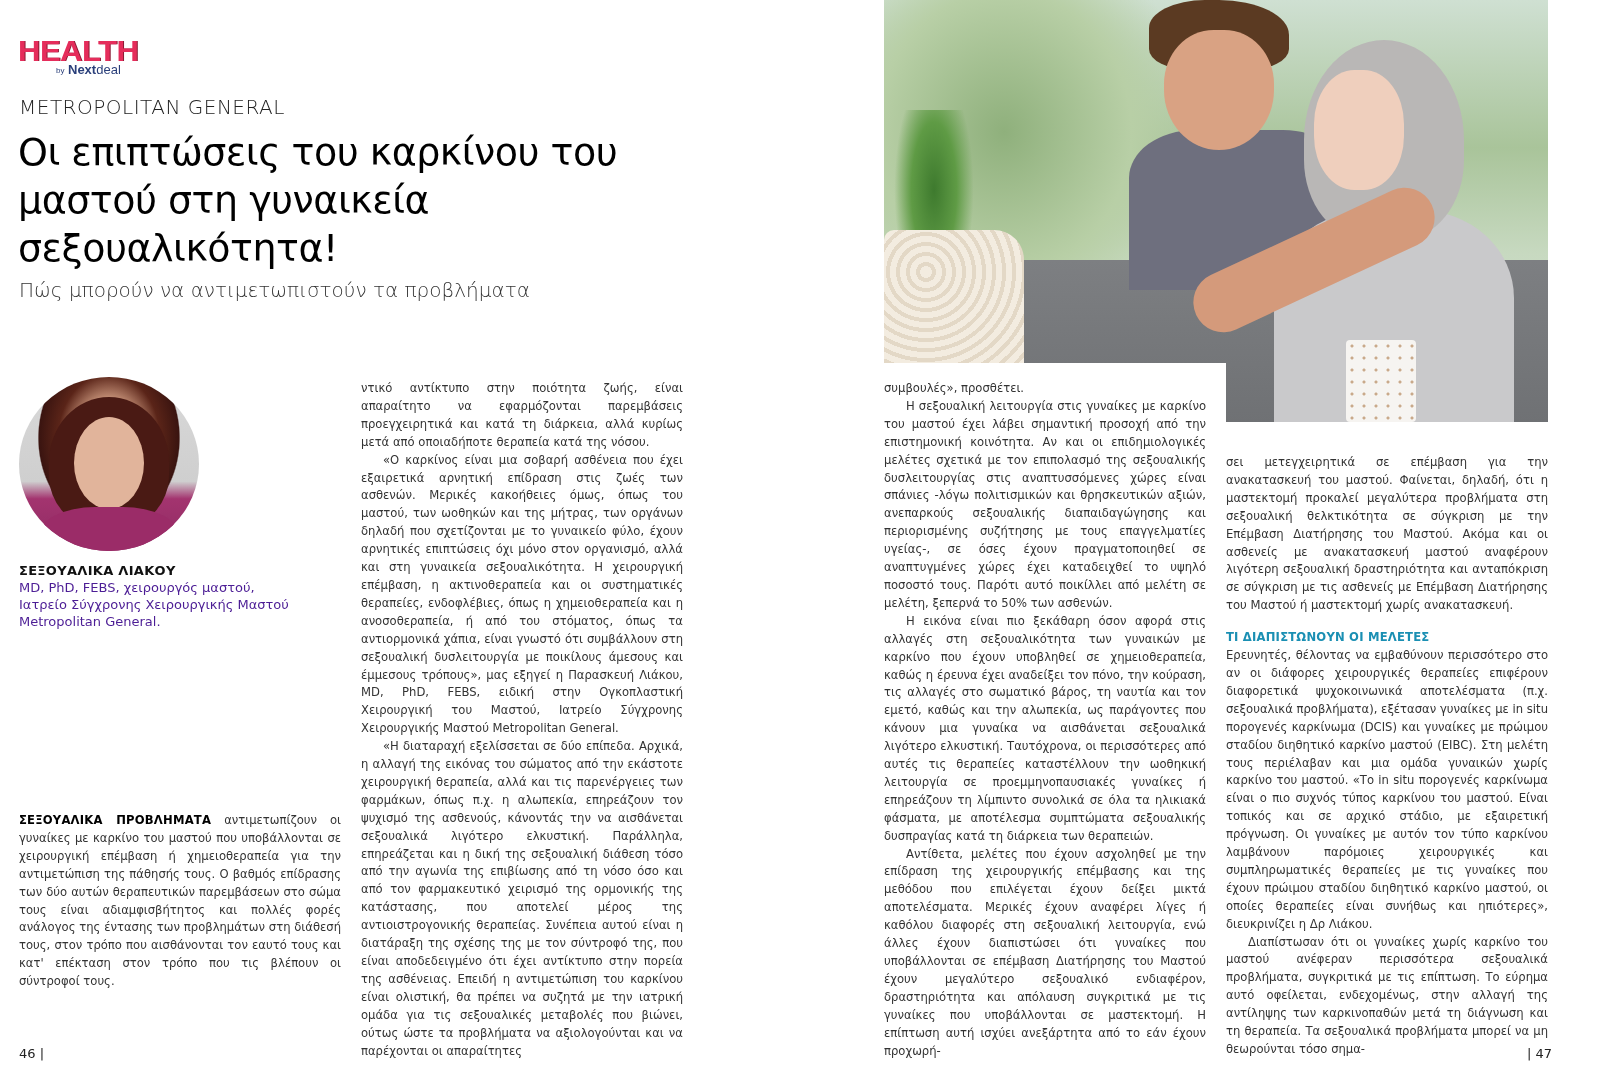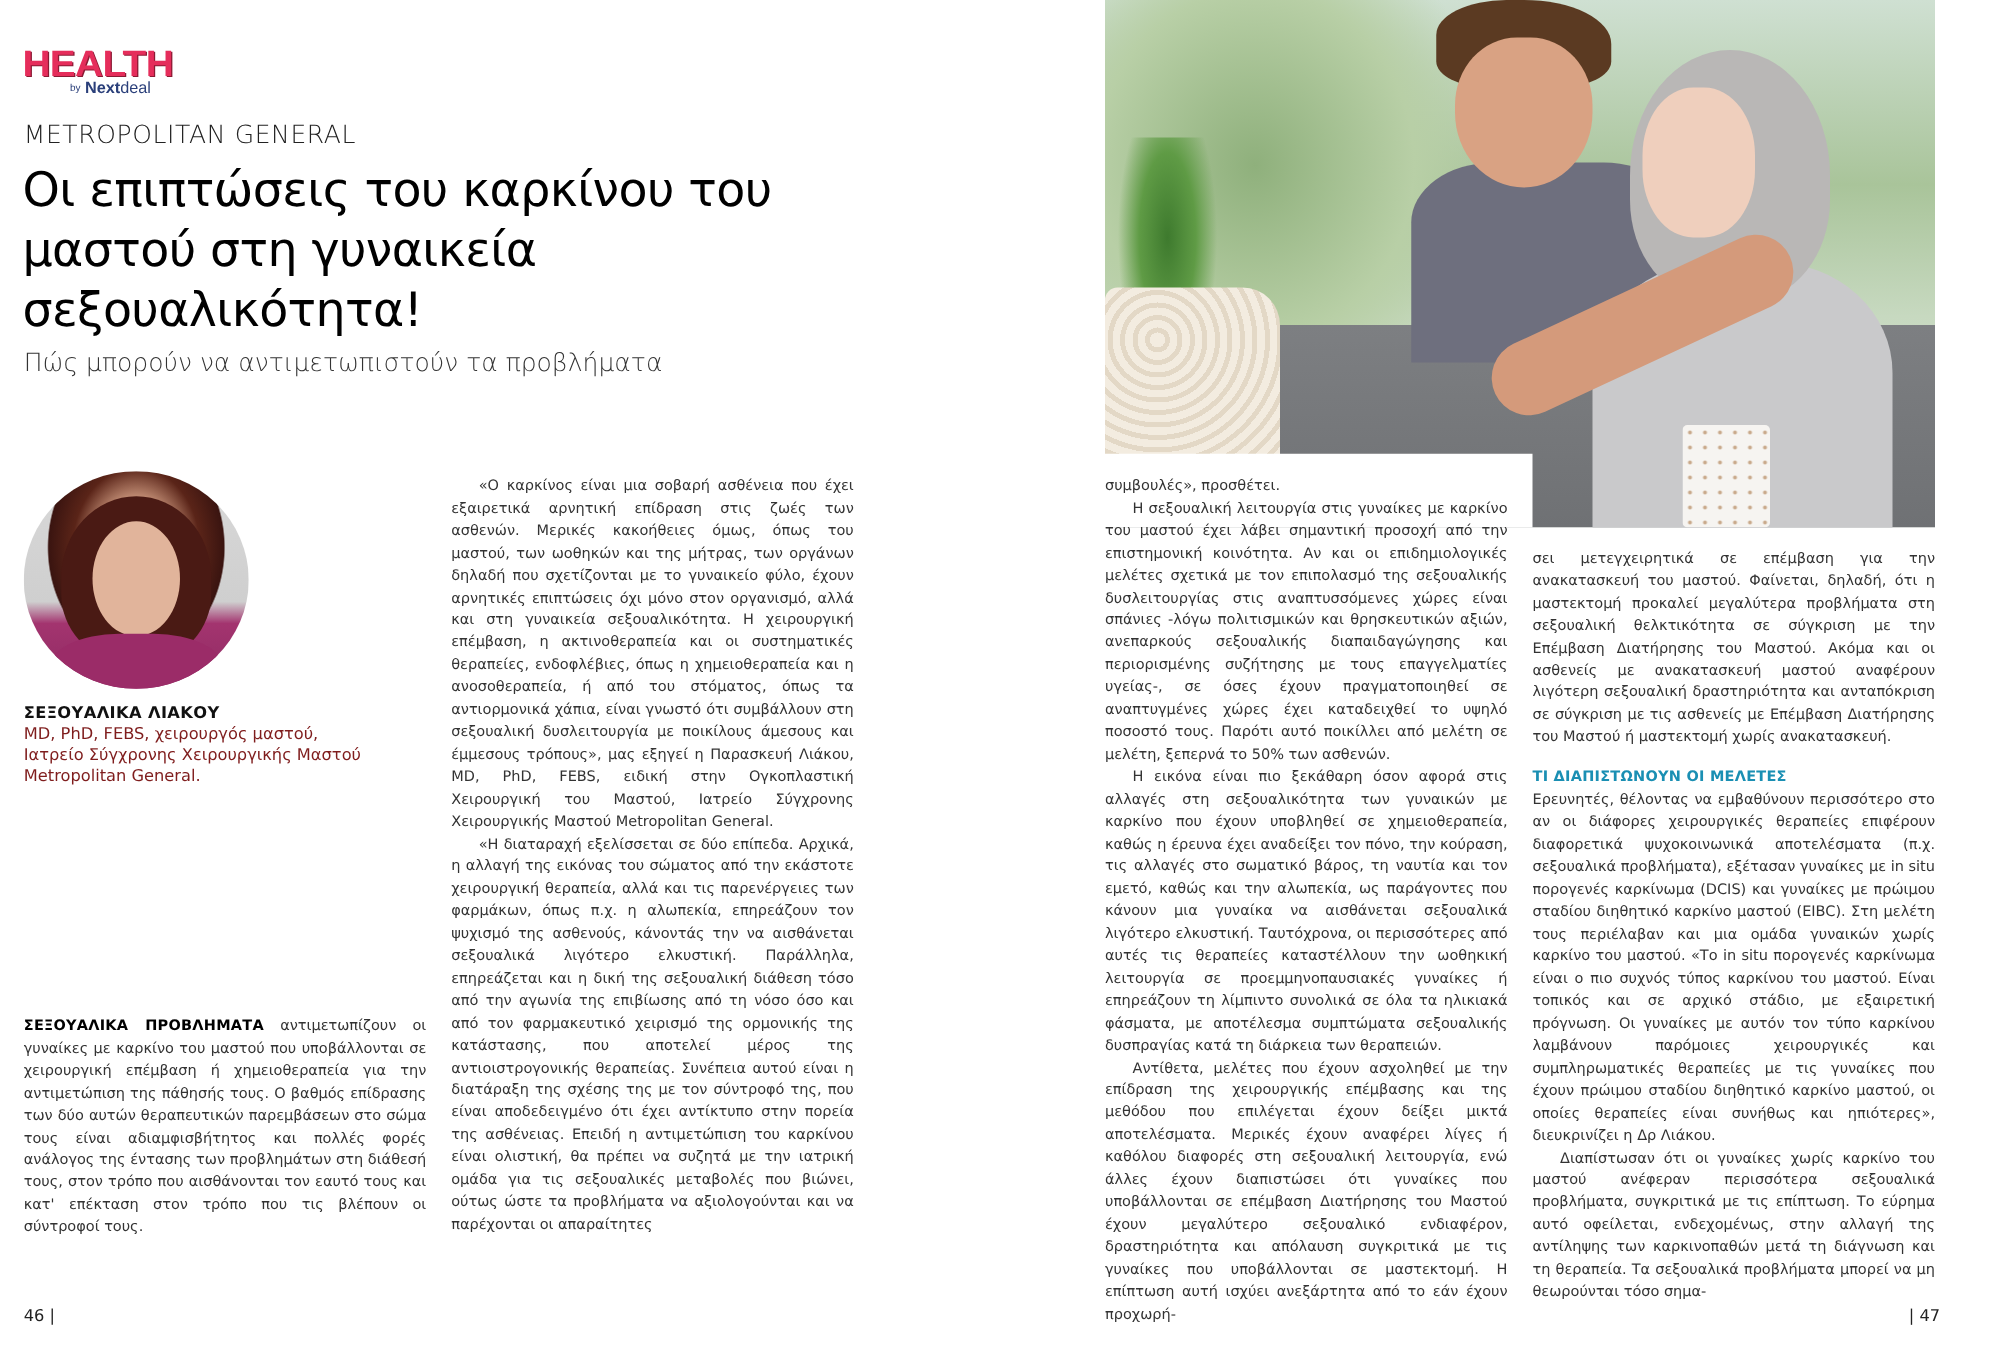--- a/index.html
+++ b/index.html
@@ -15,32 +15,32 @@
     .kicker { position: absolute; left: 19px; top: 95px; font-size: 20px; letter-spacing: 0.5px; color: #222; font-weight: 300; }
     .title { position: absolute; left: 18px; top: 128px; width: 640px; font-family: "DejaVu Sans", sans-serif; font-weight: normal; font-size: 38px; line-height: 48px; color: #000; letter-spacing: -0.5px; }
     .subtitle { position: absolute; left: 19px; top: 278px; font-size: 20px; color: #333; font-weight: 300; text-align: right; }
 
     .author-photo { position: absolute; left: 19px; top: 377px; width: 180px; height: 174px; border-radius: 50%; overflow: hidden; background: radial-gradient(ellipse at 50% 35%, #e2b9a1 0%, #d6a287 22%, #5a2418 40%, #3a1410 55%, transparent 56%), linear-gradient(180deg, #d9d9d9 0%, #cfcfcf 60%, #a3346f 70%, #8e2a62 100%); }
     .author-photo .hair { position: absolute; left: 30px; top: 20px; width: 120px; height: 130px; border-radius: 50% 50% 40% 40%; background: #4a1a14; }
     .author-photo .face { position: absolute; left: 55px; top: 40px; width: 70px; height: 92px; border-radius: 50%; background: #e1b49b; }
     .author-photo .top { position: absolute; left: 20px; top: 130px; width: 140px; height: 70px; border-radius: 40% 40% 0 0; background: #9b2c68; }
 
     .author-name { position: absolute; left: 19px; top: 563px; font-weight: bold; font-size: 13px; letter-spacing: 0.3px; color: #111; }
-    .author-bio { position: absolute; left: 19px; top: 579px; width: 320px; font-size: 13px; line-height: 17px; color: #7f1d1d; }
+    .author-bio { position: absolute; left: 19px; top: 579px; width: 320px; font-size: 13px; line-height: 17px; color: #4c1d95; }
 
     .col { position: absolute; font-size: 11.6px; line-height: 17.9px; color: #333; text-align: justify; }
     .col p { margin: 0; }
     .col p.indent { text-indent: 22px; }
     .col .lead { font-weight: bold; color: #000; letter-spacing: 0.2px; }
     .col h3 { font-size: 11.6px; font-weight: bold; color: #1a8fb3; line-height: 17.9px; margin: 14px 0 0 0; letter-spacing: 0.2px; }
 
     .col1 { left: 19px; top: 812px; width: 322px; }
     .col2 { left: 361px; top: 380px; width: 322px; }
     .col3 { left: 884px; top: 380px; width: 322px; }
-    .col4 { left: 1226px; top: 438px; width: 322px; }
+    .col4 { left: 1226px; top: 454px; width: 322px; }
 
     .hero { position: absolute; left: 884px; top: 0; width: 664px; height: 422px; overflow: hidden; }
     .hero .bg { position: absolute; inset: 0; background: linear-gradient(180deg, #cfe0d2 0%, #a9c49a 35%, #c7d9c0 60%, #dfe8de 100%); }
     .hero .blur1 { position: absolute; left: 0; top: 0; width: 300px; height: 330px; background: radial-gradient(ellipse at 40% 40%, #8fb07c 0%, #b8cfa6 50%, transparent 75%); }
     .hero .plant { position: absolute; left: 10px; top: 110px; width: 80px; height: 200px; background: radial-gradient(ellipse at 50% 40%, #3e7a2e 0%, #5f9b45 40%, transparent 70%); }
     .hero .sofa { position: absolute; left: 0; top: 260px; width: 664px; height: 162px; background: linear-gradient(180deg, #7d7f82 0%, #6f7174 100%); }
     .hero .blanket { position: absolute; left: 0; top: 230px; width: 140px; height: 140px; background: repeating-radial-gradient(circle at 30% 30%, #f3ece0 0 6px, #e3d8c6 6px 10px); border-radius: 10px 30px 0 0; }
     .hero .man { position: absolute; left: 245px; top: 0; width: 200px; height: 260px; }
     .hero .man-hair { position: absolute; left: 20px; top: 0; width: 140px; height: 70px; border-radius: 40% 50% 30% 30%; background: #5b3a22; }
     .hero .man-face { position: absolute; left: 35px; top: 30px; width: 110px; height: 120px; border-radius: 45% 45% 50% 50%; background: #d9a283; }
@@ -101,20 +101,21 @@
   <div class="arm"></div>
   <div class="mug"></div>
   <div class="cutout"></div>
 </div>
 
 <div class="col col1">
   <p><span class="lead">ΣΕΞΟΥΑΛΙΚΑ ΠΡΟΒΛΗΜΑΤΑ</span><span> αντιμετωπίζουν οι γυναίκες με καρκίνο του μαστού που υποβάλλονται σε χειρουργική επέμβαση ή χημειοθεραπεία για την αντιμετώπιση της πάθησής τους. Ο βαθμός επίδρασης των δύο αυτών θεραπευτικών παρεμβάσεων στο σώμα τους είναι αδιαμφισβήτητος και πολλές φορές ανάλογος της έντασης των προβλημάτων στη διάθεσή τους, στον τρόπο που αισθάνονται τον εαυτό τους και κατ' επέκταση στον τρόπο που τις βλέπουν οι σύντροφοί τους.</span></p>
 </div>
 
 <div class="col col2">
+  <p>ντικό αντίκτυπο στην ποιότητα ζωής, είναι απαραίτητο να εφαρμόζονται παρεμβάσεις προεγχειρητικά και κατά τη διάρκεια, αλλά κυρίως μετά από οποιαδήποτε θεραπεία κατά της νόσου.</p>
   <p class="indent">«Ο καρκίνος είναι μια σοβαρή ασθένεια που έχει εξαιρετικά αρνητική επίδραση στις ζωές των ασθενών. Μερικές κακοήθειες όμως, όπως του μαστού, των ωοθηκών και της μήτρας, των οργάνων δηλαδή που σχετίζονται με το γυναικείο φύλο, έχουν αρνητικές επιπτώσεις όχι μόνο στον οργανισμό, αλλά και στη γυναικεία σεξουαλικότητα. Η χειρουργική επέμβαση, η ακτινοθεραπεία και οι συστηματικές θεραπείες, ενδοφλέβιες, όπως η χημειοθεραπεία και η ανοσοθεραπεία, ή από του στόματος, όπως τα αντιορμονικά χάπια, είναι γνωστό ότι συμβάλλουν στη σεξουαλική δυσλειτουργία με ποικίλους άμεσους και έμμεσους τρόπους», μας εξηγεί η Παρασκευή Λιάκου, MD, PhD, FEBS, ειδική στην Ογκοπλαστική Χειρουργική του Μαστού, Ιατρείο Σύγχρονης Χειρουργικής Μαστού Metropolitan General.</p>
   <p class="indent">«Η διαταραχή εξελίσσεται σε δύο επίπεδα. Αρχικά, η αλλαγή της εικόνας του σώματος από την εκάστοτε χειρουργική θεραπεία, αλλά και τις παρενέργειες των φαρμάκων, όπως π.χ. η αλωπεκία, επηρεάζουν τον ψυχισμό της ασθενούς, κάνοντάς την να αισθάνεται σεξουαλικά λιγότερο ελκυστική. Παράλληλα, επηρεάζεται και η δική της σεξουαλική διάθεση τόσο από την αγωνία της επιβίωσης από τη νόσο όσο και από τον φαρμακευτικό χειρισμό της ορμονικής της κατάστασης, που αποτελεί μέρος της αντιοιστρογονικής θεραπείας. Συνέπεια αυτού είναι η διατάραξη της σχέσης της με τον σύντροφό της, που είναι αποδεδειγμένο ότι έχει αντίκτυπο στην πορεία της ασθένειας. Επειδή η αντιμετώπιση του καρκίνου είναι ολιστική, θα πρέπει να συζητά με την ιατρική ομάδα για τις σεξουαλικές μεταβολές που βιώνει, ούτως ώστε τα προβλήματα να αξιολογούνται και να παρέχονται οι απαραίτητες</p>
 </div>
 
 <div class="col col3">
   <p>συμβουλές», προσθέτει.</p>
   <p class="indent">Η σεξουαλική λειτουργία στις γυναίκες με καρκίνο του μαστού έχει λάβει σημαντική προσοχή από την επιστημονική κοινότητα. Αν και οι επιδημιολογικές μελέτες σχετικά με τον επιπολασμό της σεξουαλικής δυσλειτουργίας στις αναπτυσσόμενες χώρες είναι σπάνιες -λόγω πολιτισμικών και θρησκευτικών αξιών, ανεπαρκούς σεξουαλικής διαπαιδαγώγησης και περιορισμένης συζήτησης με τους επαγγελματίες υγείας-, σε όσες έχουν πραγματοποιηθεί σε αναπτυγμένες χώρες έχει καταδειχθεί το υψηλό ποσοστό τους. Παρότι αυτό ποικίλλει από μελέτη σε μελέτη, ξεπερνά το 50% των ασθενών.</p>
   <p class="indent">Η εικόνα είναι πιο ξεκάθαρη όσον αφορά στις αλλαγές στη σεξουαλικότητα των γυναικών με καρκίνο που έχουν υποβληθεί σε χημειοθεραπεία, καθώς η έρευνα έχει αναδείξει τον πόνο, την κούραση, τις αλλαγές στο σωματικό βάρος, τη ναυτία και τον εμετό, καθώς και την αλωπεκία, ως παράγοντες που κάνουν μια γυναίκα να αισθάνεται σεξουαλικά λιγότερο ελκυστική. Ταυτόχρονα, οι περισσότερες από αυτές τις θεραπείες καταστέλλουν την ωοθηκική λειτουργία σε προεμμηνοπαυσιακές γυναίκες ή επηρεάζουν τη λίμπιντο συνολικά σε όλα τα ηλικιακά φάσματα, με αποτέλεσμα συμπτώματα σεξουαλικής δυσπραγίας κατά τη διάρκεια των θεραπειών.</p>
   <p class="indent">Αντίθετα, μελέτες που έχουν ασχοληθεί με την επίδραση της χειρουργικής επέμβασης και της μεθόδου που επιλέγεται έχουν δείξει μικτά αποτελέσματα. Μερικές έχουν αναφέρει λίγες ή καθόλου διαφορές στη σεξουαλική λειτουργία, ενώ άλλες έχουν διαπιστώσει ότι γυναίκες που υποβάλλονται σε επέμβαση Διατήρησης του Μαστού έχουν μεγαλύτερο σεξουαλικό ενδιαφέρον, δραστηριότητα και απόλαυση συγκριτικά με τις γυναίκες που υποβάλλονται σε μαστεκτομή. Η επίπτωση αυτή ισχύει ανεξάρτητα από το εάν έχουν προχωρή-</p>
 </div>

